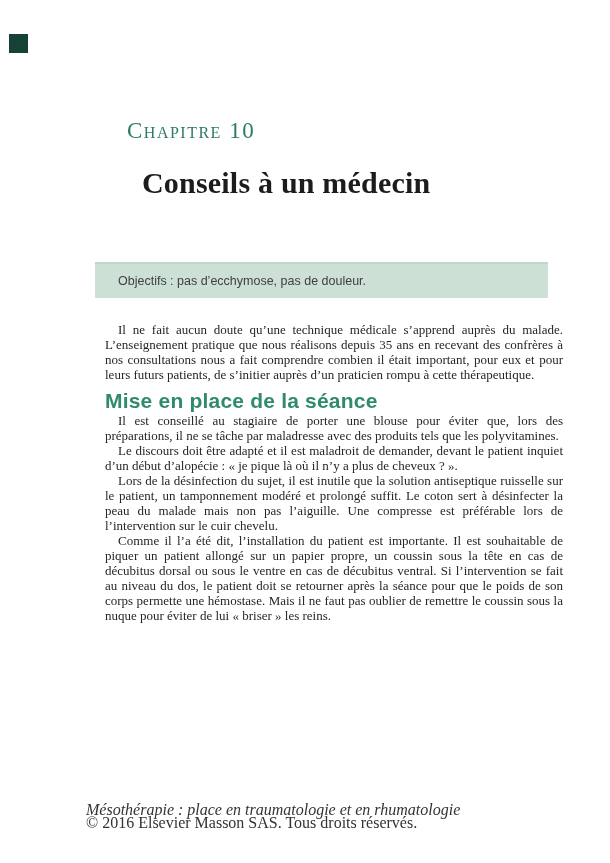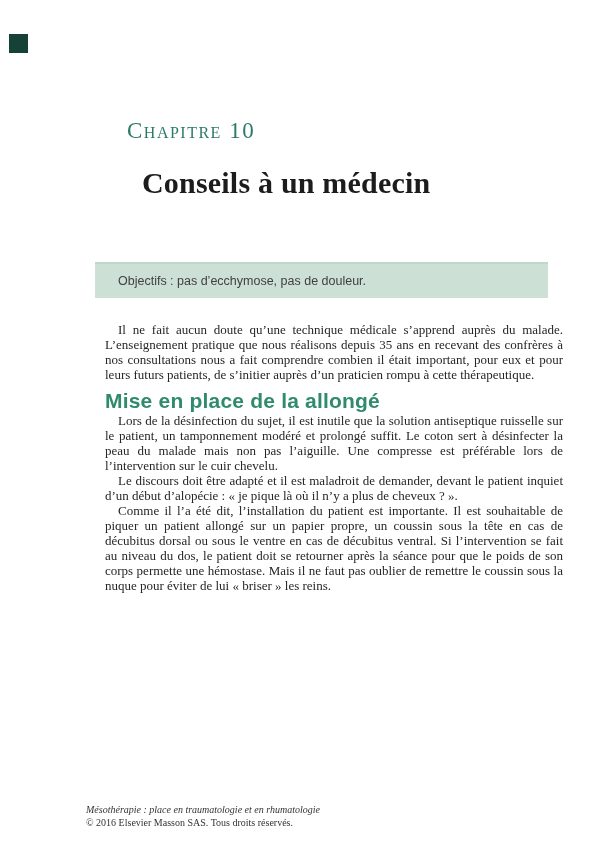--- a/index.html
+++ b/index.html
@@ -55,21 +55,21 @@
     margin:11px 0 5px 0;
     font-family:"Liberation Sans", sans-serif;
     font-size:21px;
     font-weight:bold;
     letter-spacing:0.2px;
     color:#2f8a6e;
     text-align:left;
   }
   .page-footer{
     position:absolute;left:86px;top:804px;
-    font-size:10px;line-height:12.5px;
+    font-size:16px;line-height:12.5px;
     color:#333333;
     font-family:Liberation Serif, serif;
   }
   .footer-series{font-style:italic;}
 </style>
 </head>
 <body>
 
 <div class="page">
 
@@ -79,24 +79,25 @@
 
   <h1 class="chapter-title"><span>Conseils à un médecin</span><br></h1>
 
   <div class="objectives-bar">
     <span>Objectifs : pas d’ecchymose, pas de douleur.</span>
   </div>
 
   <div class="body-text">
     <p>Il ne fait aucun doute qu’une technique médicale s’apprend auprès du malade. L’enseignement pratique que nous réalisons depuis 35 ans en recevant des confrères à nos consultations nous a fait comprendre combien il était important, pour eux et pour leurs futurs patients, de s’initier auprès d’un praticien rompu à cette thérapeutique.</p>
 
-    <h2 class="section-heading">Mise en place de la allongé</h2>
+    <h2 class="section-heading">Mise en place de la séance</h2>
 
+    <p>Il est conseillé au stagiaire de porter une blouse pour éviter que, lors des préparations, il ne se tâche par maladresse avec des produits tels que les polyvitamines.</p>
+    <p>Le discours doit être adapté et il est maladroit de demander, devant le patient inquiet d’un début d’alopécie : « je pique là où il n’y a plus de cheveux ? ».</p>
     <p>Lors de la désinfection du sujet, il est inutile que la solution antiseptique ruisselle sur le patient, un tamponnement modéré et prolongé suffit. Le coton sert à désinfecter la peau du malade mais non pas l’aiguille. Une compresse est préférable lors de l’intervention sur le cuir chevelu.</p>
-    <p>Le discours doit être adapté et il est maladroit de demander, devant le patient inquiet d’un début d’alopécie : « je pique là où il n’y a plus de cheveux ? ».</p>
     <p>Comme il l’a été dit, l’installation du patient est importante. Il est souhaitable de piquer un patient allongé sur un papier propre, un coussin sous la tête en cas de décubitus dorsal ou sous le ventre en cas de décubitus ventral. Si l’intervention se fait au niveau du dos, le patient doit se retourner après la séance pour que le poids de son corps permette une hémostase. Mais il ne faut pas oublier de remettre le coussin sous la nuque pour éviter de lui « briser » les reins.</p>
   </div>
 
   <div class="page-footer">
     <div class="footer-series">Mésothérapie : place en traumatologie et en rhumatologie</div>
     <div class="footer-copyright">© 2016 Elsevier Masson SAS. Tous droits réservés.</div>
   </div>
 
 </div>
 

